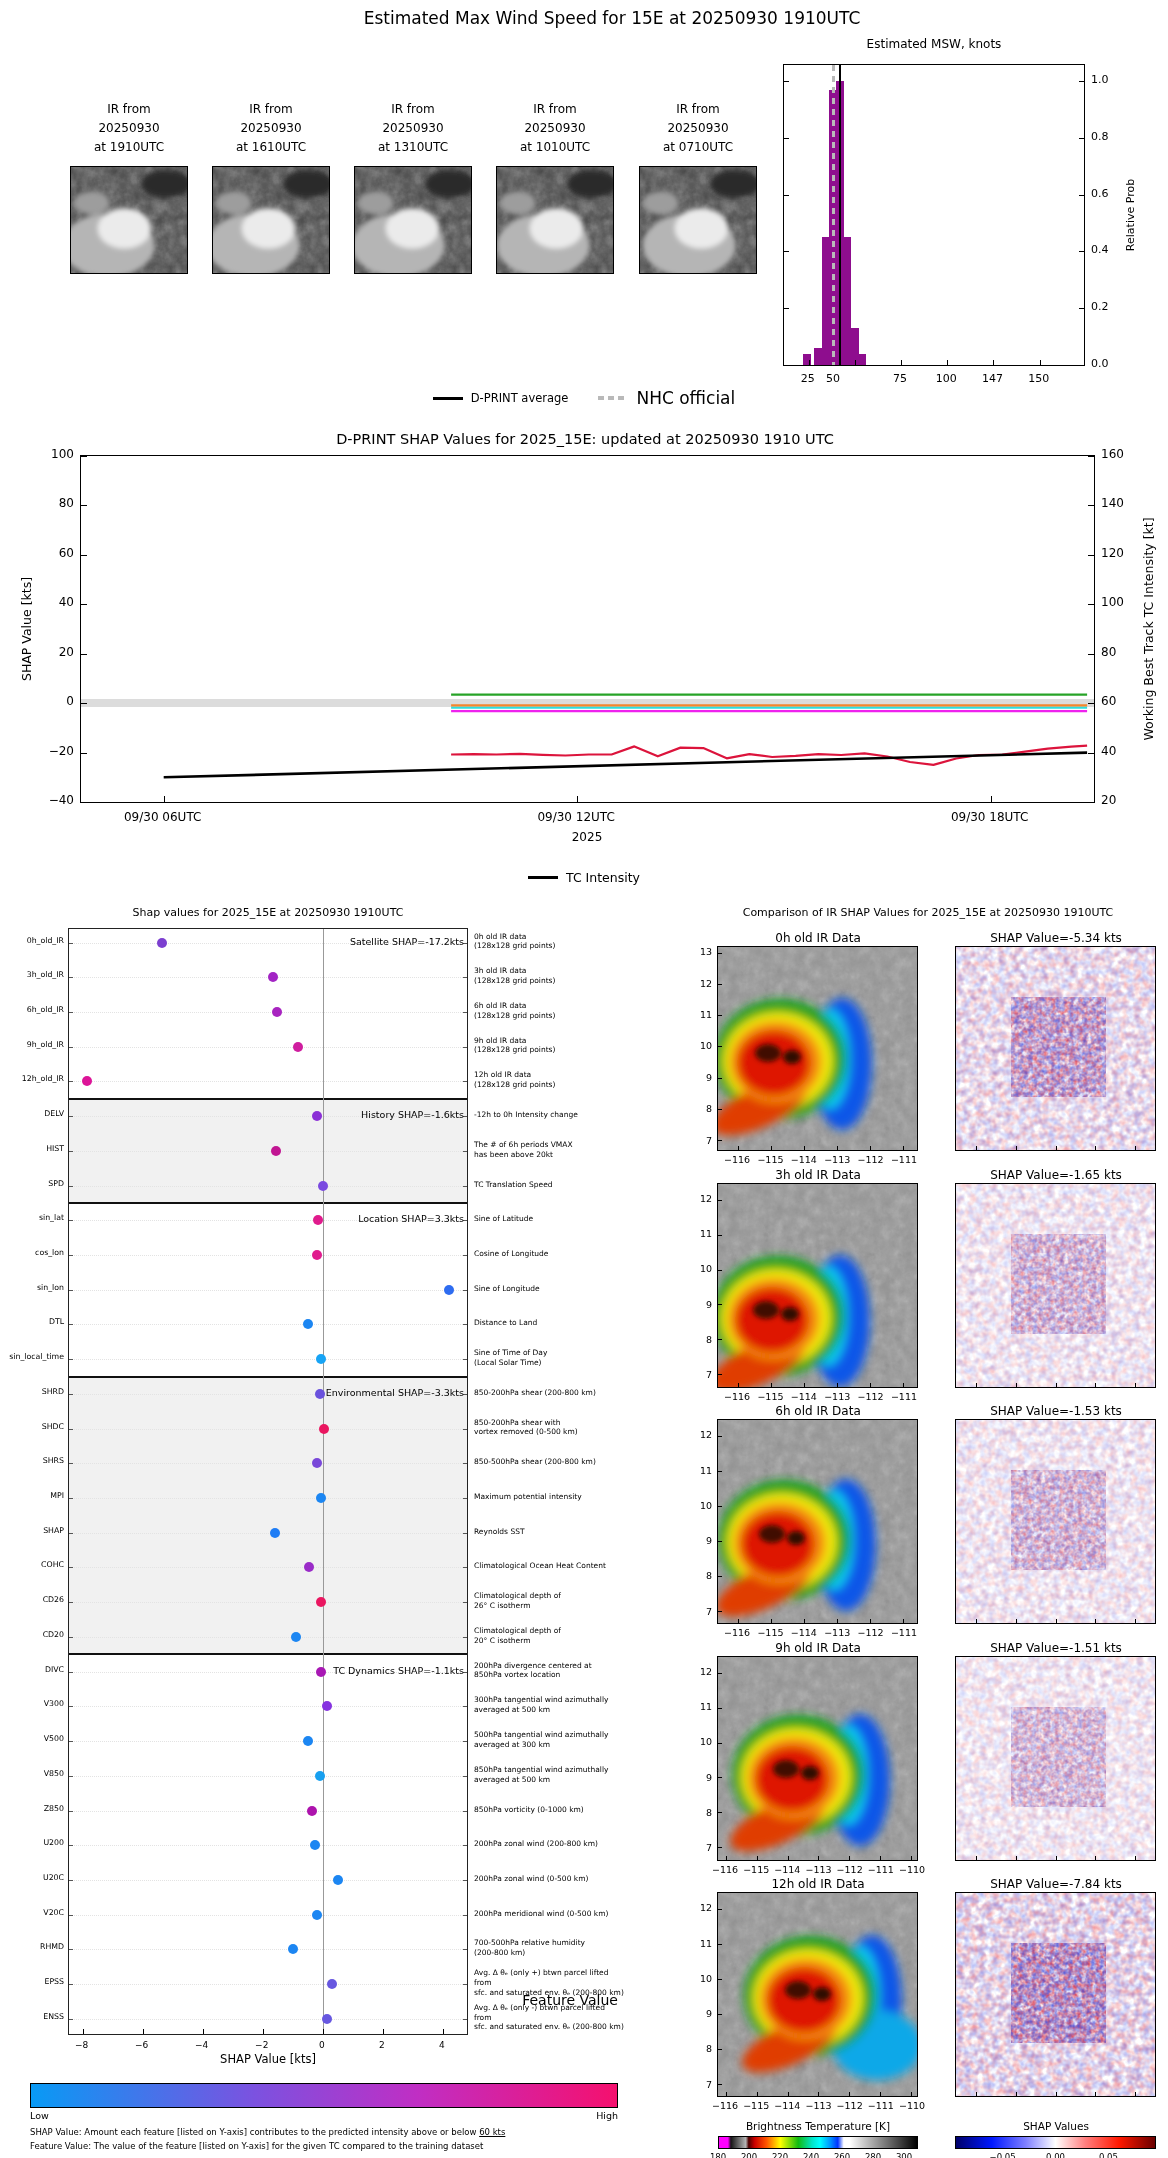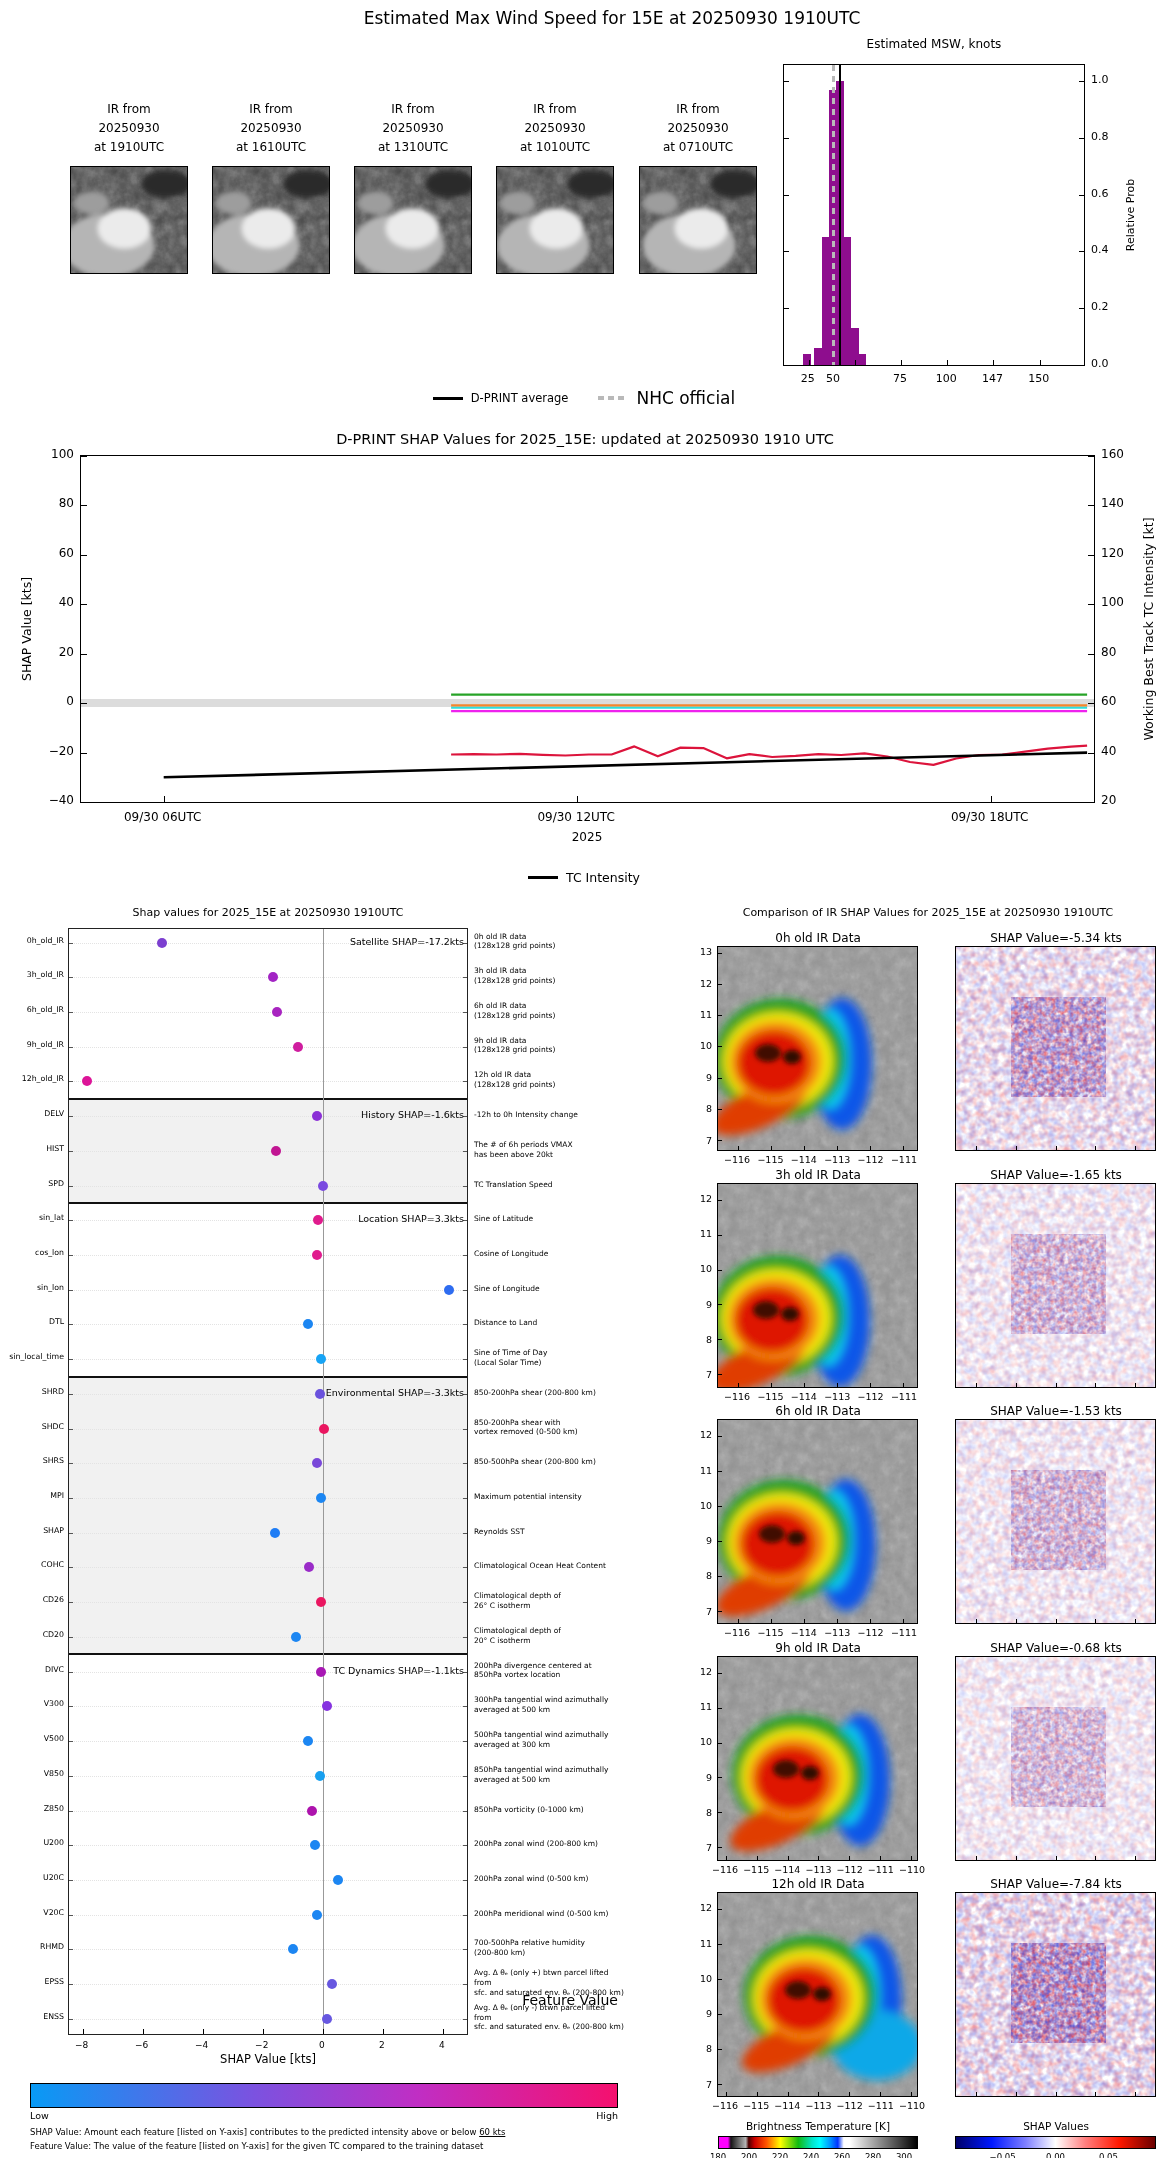--- a/index.html
+++ b/index.html
@@ -685,21 +685,21 @@
     <div class="t" style="left: 712px; top: 1535.18px; transform: translateX(-100%); font-size: 9.5px;">9</div>
     <div class="t" style="left: 712px; top: 1570.44px; transform: translateX(-100%); font-size: 9.5px;">8</div>
     <div class="t" style="left: 712px; top: 1605.7px; transform: translateX(-100%); font-size: 9.5px;">7</div>
     <div class="t" style="left: 737.1px; top: 1627px; transform: translateX(-50%); font-size: 9.5px;">−116</div>
     <div class="t" style="left: 770.466px; top: 1627px; transform: translateX(-50%); font-size: 9.5px;">−115</div>
     <div class="t" style="left: 803.832px; top: 1627px; transform: translateX(-50%); font-size: 9.5px;">−114</div>
     <div class="t" style="left: 837.198px; top: 1627px; transform: translateX(-50%); font-size: 9.5px;">−113</div>
     <div class="t" style="left: 870.564px; top: 1627px; transform: translateX(-50%); font-size: 9.5px;">−112</div>
     <div class="t" style="left: 903.93px; top: 1627px; transform: translateX(-50%); font-size: 9.5px;">−111</div>
     <div class="t" style="left: 818px; top: 1640.5px; transform: translateX(-50%); font-size: 12px;">9h old IR Data</div>
-    <div class="t" style="left: 1056px; top: 1640.5px; transform: translateX(-50%); font-size: 12px;">SHAP Value=-0.68 kts</div>
+    <div class="t" style="left: 1056px; top: 1640.5px; transform: translateX(-50%); font-size: 12px;">SHAP Value=-1.51 kts</div>
     <div class="imgbox" style="left: 717px; top: 1655.5px; width: 201px; height: 205px;">
       <svg width="199" height="203">
         <rect x="0" y="0" width="199" height="203" fill="#969696"></rect>
         <rect x="0" y="0" width="199" height="203" filter="url(#grain)" opacity="0.45"></rect>
         <g filter="url(#soft)">
           <ellipse cx="142" cy="123" rx="30" ry="66" fill="#0b57e8"></ellipse>
           <ellipse cx="130" cy="118" rx="20" ry="50" fill="#10c8f0"></ellipse>
           <ellipse cx="80" cy="118" rx="66" ry="60" fill="#19a21f"></ellipse>
           <ellipse cx="78" cy="120" rx="55" ry="49" fill="#f0ea08"></ellipse>
           <ellipse cx="60" cy="166" rx="52" ry="20" fill="#e03c05" transform="rotate(-25 60 166)"></ellipse>

